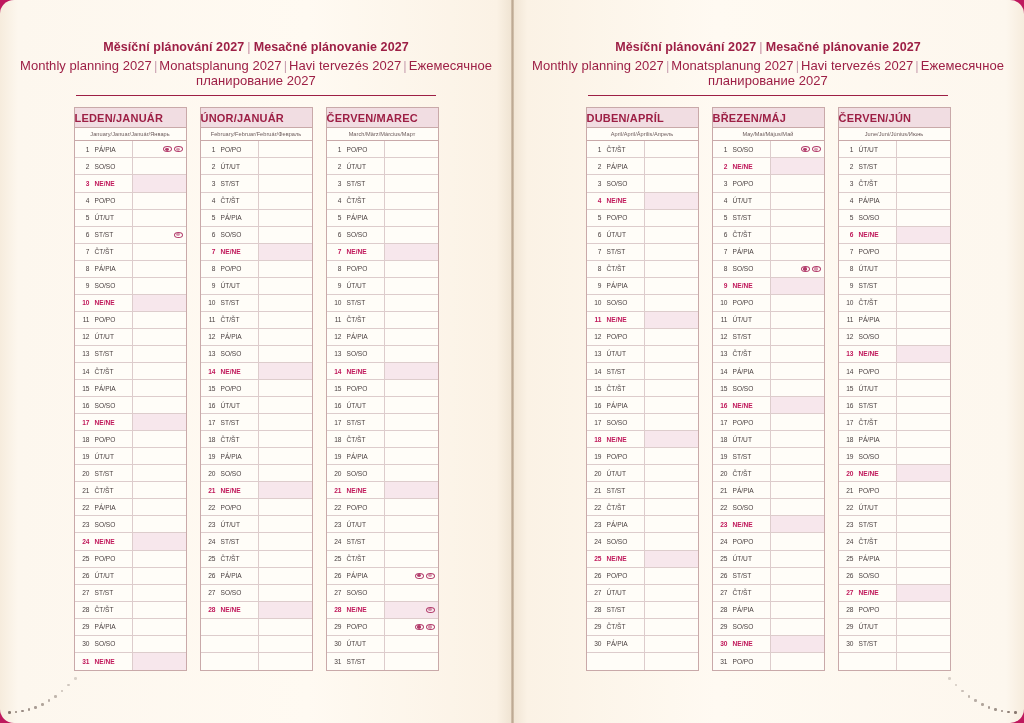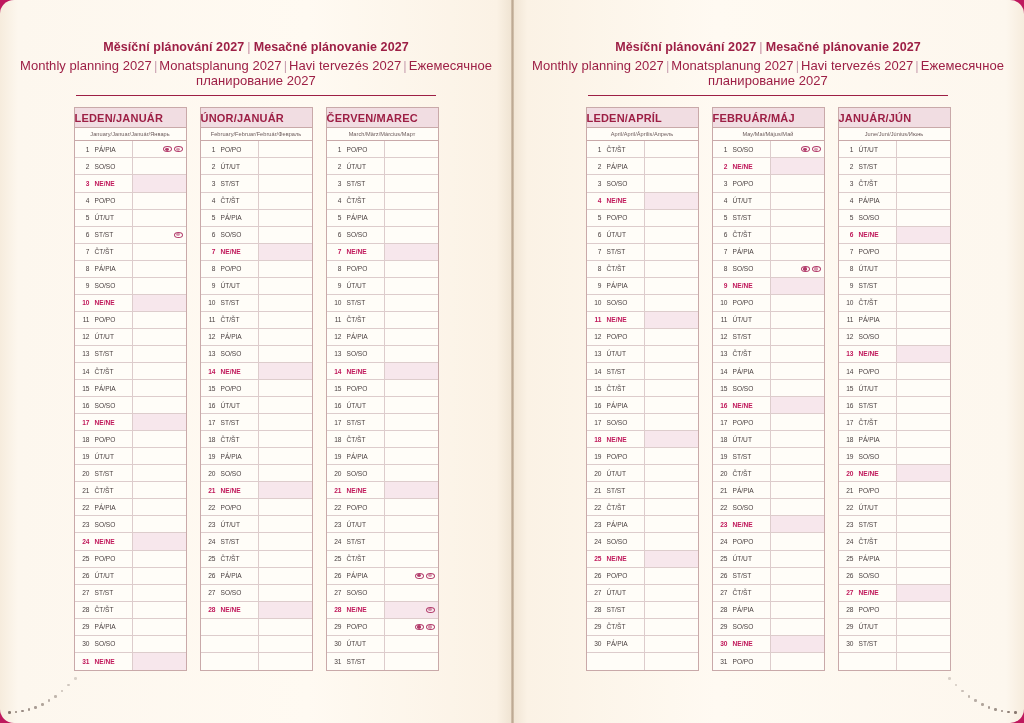--- a/index.html
+++ b/index.html
@@ -744,21 +744,21 @@
         <div class="head-title">
           <span>Měsíční plánování 2027</span><span class="sep">|</span><span>Mesačné plánovanie 2027</span>
         </div>
         <div class="head-sub">
           <span>Monthly planning 2027</span><span class="sep">|</span><span>Monatsplanung 2027</span><span class="sep">|</span><span>Havi tervezés 2027</span><span class="sep">|</span><span>Ежемесячное планирование 2027</span>
         </div>
         <div class="head-rule"></div>
       </div>
       <div class="months" id="months-right">
           <div class="month">
-            <div class="m-name">LEDEN/APRÍL</div>
+            <div class="m-name">DUBEN/APRÍL</div>
             <div class="m-sub">April/April/Április/Апрель</div>
             <div class="m-rows">
               <div class="row">
                 <div class="num">1</div>
                 <div class="day">ČT/ŠT</div>
                 <div class="notes"></div>
               </div>
               <div class="row">
                 <div class="num">2</div>
                 <div class="day">PÁ/PIA</div>
@@ -905,21 +905,21 @@
                 <div class="notes"></div>
               </div>
               <div class="row empty">
                 <div class="num"></div>
                 <div class="day"></div>
                 <div class="notes"></div>
               </div>
             </div>
           </div>
           <div class="month">
-            <div class="m-name">FEBRUÁR/MÁJ</div>
+            <div class="m-name">BŘEZEN/MÁJ</div>
             <div class="m-sub">May/Mai/Május/Май</div>
             <div class="m-rows">
               <div class="row">
                 <div class="num">1</div>
                 <div class="day">SO/SO</div>
                 <div class="notes">
                   <span class="moon full"></span>
                   <span class="moon new"></span>
                 </div>
               </div>
@@ -1072,21 +1072,21 @@
                 <div class="notes"></div>
               </div>
               <div class="row">
                 <div class="num">31</div>
                 <div class="day">PO/PO</div>
                 <div class="notes"></div>
               </div>
             </div>
           </div>
           <div class="month">
-            <div class="m-name">JANUÁR/JÚN</div>
+            <div class="m-name">ČERVEN/JÚN</div>
             <div class="m-sub">June/Juni/Június/Июнь</div>
             <div class="m-rows">
               <div class="row">
                 <div class="num">1</div>
                 <div class="day">ÚT/UT</div>
                 <div class="notes"></div>
               </div>
               <div class="row">
                 <div class="num">2</div>
                 <div class="day">ST/ST</div>

